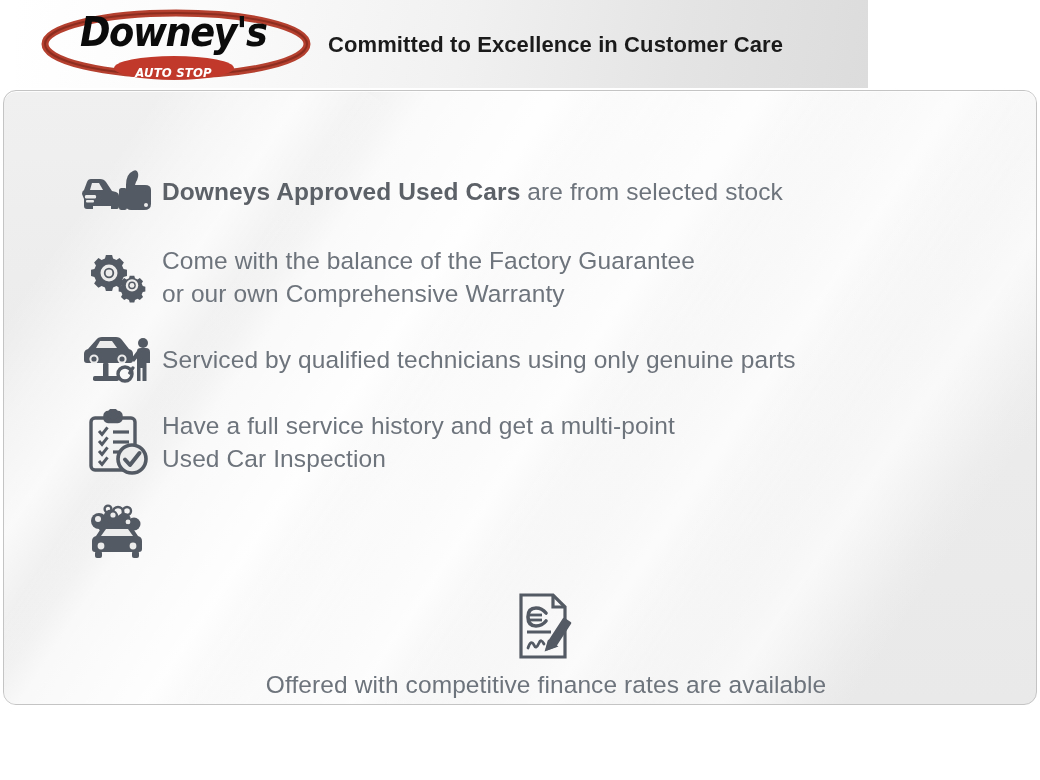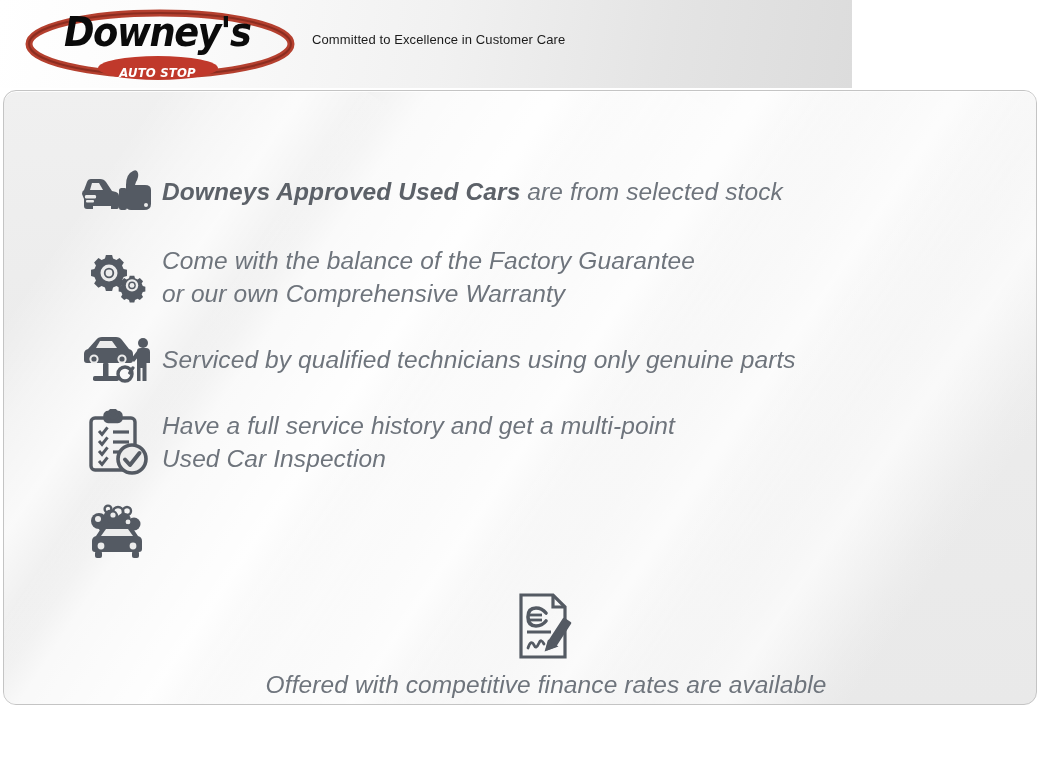--- a/index.html
+++ b/index.html
@@ -11,32 +11,32 @@
     overflow: hidden;
   }
   .page {
     position: relative;
     width: 1040px; height: 780px;
     background: #ffffff;
   }
 
   
   .header {
-    position: absolute; left: 0; top: 0;
+    position: absolute; left: 16px; top: 0;
     width: 852px; height: 88px;
     background: linear-gradient(100deg, #ffffff 0%, #fbfbfb 22%, #f1f1f1 52%, #e4e4e4 78%, #dcdcdc 100%);
   }
   .logo-downeys {
     position: absolute; left: 20px; top: 6px;
     width: 280px; height: 78px;
   }
   .tagline {
     position: absolute; left: 312px; top: 32px;
-    font-size: 13px;
-    font-weight: normal;
+    font-size: 22px;
+    font-weight: bold;
     color: #1b1b1b;
     letter-spacing: 0.1px;
     white-space: nowrap;
   }
   .logo-suzuki {
     position: absolute; left: 855px; top: 12px;
     width: 165px; height: 68px;
   }
 
   
@@ -105,21 +105,20 @@
     justify-content: center;
     color: #545a63;
   }
   .feature-text {
     font-size: 24.5px;
     line-height: 1.34;
     color: #6e747c;
     font-weight: 400;
     letter-spacing: 0.1px;
     white-space: pre-line;
-    font-style: italic;
   }
   .feature-text .strong {
     color: #5c6168;
     font-weight: 600;
   }
 
   
   #feature-0 { left: 72px; top: 72px;  width: 940px; height: 58px; }
   #feature-1 { left: 72px; top: 148px; width: 940px; height: 78px; }
   #feature-2 { left: 72px; top: 240px; width: 940px; height: 58px; }

